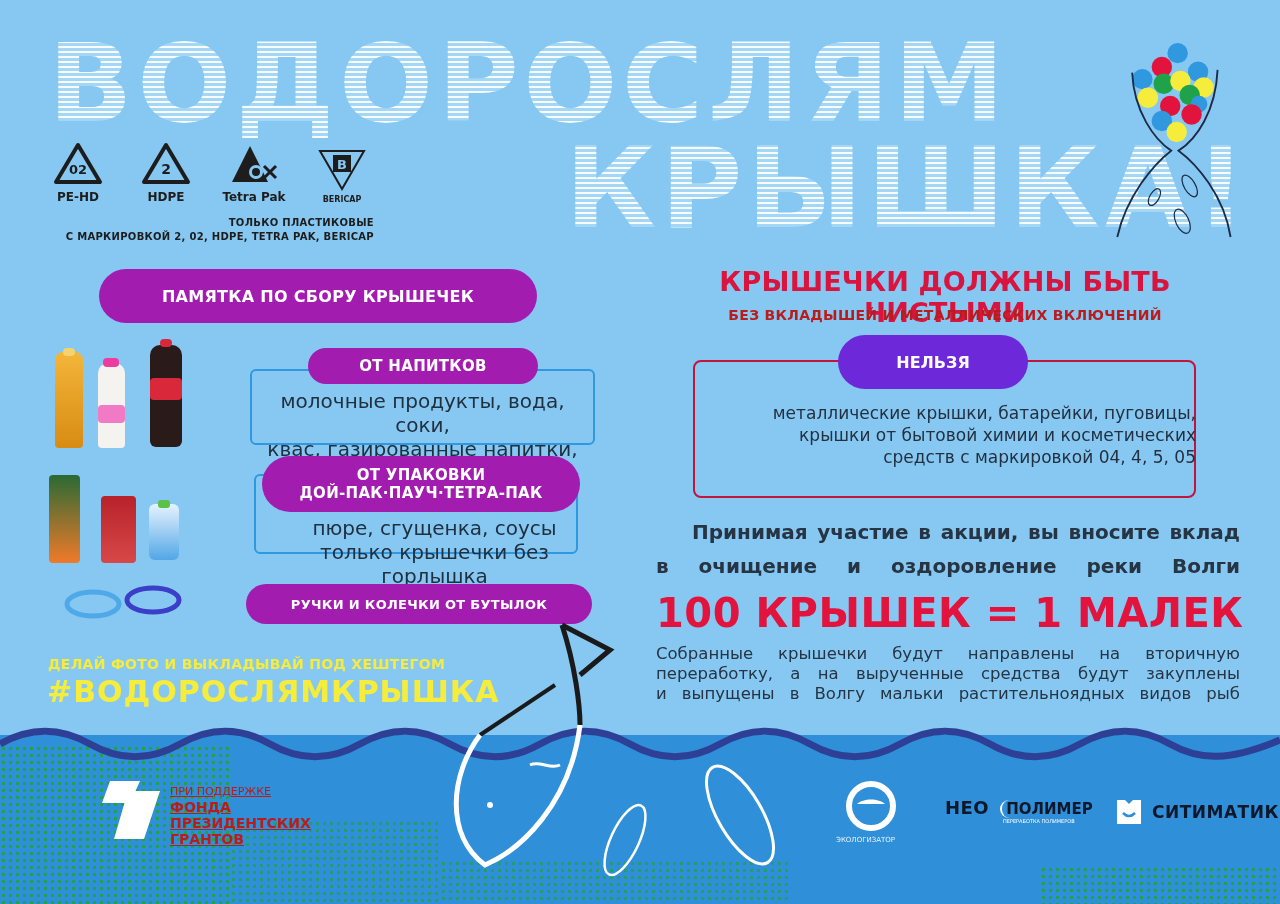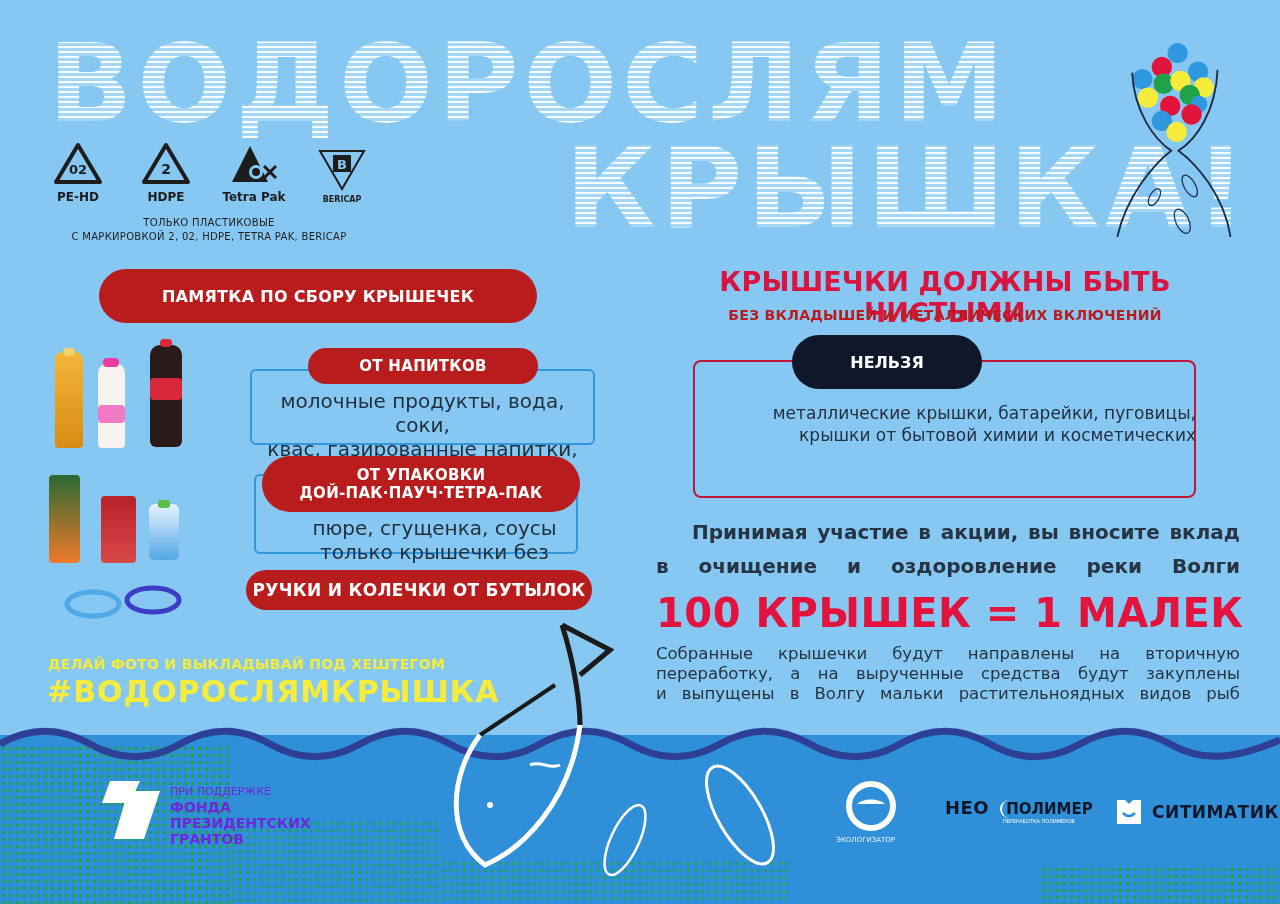--- a/index.html
+++ b/index.html
@@ -29,26 +29,26 @@
   }
   .title-1 { left: 48px; top: 30px; font-size: 108px; transform: scaleX(1.03); transform-origin: left top; }
   .title-2 { left: 565px; top: 132px; font-size: 112px; }
 
   
   .symbols { left: 44px; top: 142px; width: 330px; }
   .sym-row { display: flex; gap: 32px; align-items: flex-end; padding-left: 6px; }
   .sym { display: flex; flex-direction: column; align-items: center; width: 56px; }
   .sym svg { width: 52px; height: 46px; }
   .sym-label { font-size: 12px; font-weight: 700; color: #1d1d1d; margin-top: 2px; white-space: nowrap; }
-  .sym-note { text-align: center; font-size: 10px; font-weight: 400; color: #1d1d1d; margin-top: 12px; line-height: 1.4; letter-spacing: 0.3px; }
+  .sym-note { text-align: right; font-size: 10px; font-weight: 700; color: #1d1d1d; margin-top: 12px; line-height: 1.4; letter-spacing: 0.3px; }
 
   
   .pill {
     position: absolute;
-    background: #b91c1c;
+    background: #a21caf;
     color: #fff;
     font-weight: 700;
     text-align: center;
     border-radius: 30px;
     display: flex; align-items: center; justify-content: center;
     letter-spacing: 0.3px;
   }
   .pill-main { left: 99px; top: 269px; width: 438px; height: 54px; font-size: 16px; }
 
   .card {
@@ -57,30 +57,30 @@
     border-radius: 6px;
     text-align: center;
     font-size: 20px;
     line-height: 1.2;
     color: #20303f;
   }
   .card-drinks { left: 250px; top: 369px; width: 345px; height: 76px; padding-top: 18px; }
   .pill-drinks { left: 308px; top: 348px; width: 230px; height: 36px; font-size: 15px; }
   .card-pack { left: 254px; top: 474px; width: 324px; height: 80px; padding-top: 40px; padding-left: 37px; }
   .pill-pack { left: 262px; top: 456px; width: 318px; height: 56px; font-size: 15px; line-height: 1.2; flex-direction: column; }
-  .pill-rings { left: 246px; top: 570px; width: 346px; height: 40px; font-size: 17px; }
+  .pill-rings { left: 246px; top: 584px; width: 346px; height: 40px; font-size: 13px; }
 
   
   .prod { position: absolute; border-radius: 4px; }
 
   
   .clean-title { left: 650px; top: 266px; width: 590px; text-align: center; color: #d9143f; font-size: 27px; font-weight: 900; letter-spacing: 0.2px; }
   .clean-sub { left: 650px; top: 307px; width: 590px; text-align: center; color: #b91c1c; font-size: 14px; font-weight: 900; letter-spacing: 0.3px; }
   .forbid-box { left: 693px; top: 360px; width: 503px; height: 138px; border: 2px solid #c2143c; border-radius: 8px; }
-  .forbid-pill { left: 792px; top: 335px; width: 190px; height: 54px; background: #0f172a; color: #fff; border-radius: 30px; font-weight: 700; font-size: 16px; display: flex; align-items: center; justify-content: center; }
+  .forbid-pill { left: 838px; top: 335px; width: 190px; height: 54px; background: #6d28d9; color: #fff; border-radius: 30px; font-weight: 700; font-size: 16px; display: flex; align-items: center; justify-content: center; }
   .forbid-text { left: 693px; top: 402px; width: 503px; text-align: right; font-size: 17px; line-height: 1.3; color: #233040; }
 
   .promo { left: 656px; top: 515px; width: 584px; font-size: 20px; font-weight: 700; line-height: 1.7; color: #263443; }
   .promo .l1 { text-align-last: justify; text-align: justify; margin-left: 36px; }
   .promo .l2 { text-align-last: justify; text-align: justify; word-spacing: 8px; }
   .formula { left: 656px; top: 590px; width: 584px; color: #e2143d; font-size: 40px; font-weight: 900; text-align: center; letter-spacing: 0.5px; white-space: nowrap; }
   .desc { left: 656px; top: 644px; width: 584px; font-size: 16.5px; line-height: 1.2; color: #263443; }
   .desc div { text-align: justify; text-align-last: justify; }
 
   
@@ -89,21 +89,21 @@
 
   
   .water { left: 0; top: 735px; width: 1280px; height: 169px; background: #2f8fd8; }
   .green-dots {
     position: absolute;
     background-image: radial-gradient(circle, #20a24a 1.5px, transparent 2px);
     background-size: 7px 7px;
   }
 
   
-  .fund-text { left: 170px; top: 786px; color: #6d28d9; line-height: 1.15; }
+  .fund-text { left: 170px; top: 786px; color: #b91c1c; line-height: 1.15; text-decoration: underline; }
   .fund-text .small { font-size: 11px; font-weight: 400; }
   .fund-text .big { font-size: 14px; font-weight: 700; }
   .logo-text { color: #0f172a; font-weight: 700; }
   .eco-label { left: 836px; top: 836px; font-size: 7px; color: #e8f4ff; }
 </style>
 </head>
 <body>
 
 <div class="big-title title-1">ВОДОРОСЛЯМ</div>
 <div class="big-title title-2">КРЫШКА!</div>
@@ -215,20 +215,21 @@
 
 <div class="pill pill-rings">РУЧКИ И КОЛЕЧКИ ОТ БУТЫЛОК</div>
 
 <div class="abs clean-title">КРЫШЕЧКИ ДОЛЖНЫ БЫТЬ ЧИСТЫМИ</div>
 <div class="abs clean-sub">БЕЗ ВКЛАДЫШЕЙ И МЕТАЛЛИЧЕСКИХ ВКЛЮЧЕНИЙ</div>
 <div class="abs forbid-box"></div>
 <div class="abs forbid-pill">НЕЛЬЗЯ</div>
 <div class="abs forbid-text">
   <div>металлические крышки, батарейки, пуговицы,</div>
   <div>крышки от бытовой химии и косметических</div>
+  <div>средств с маркировкой 04, 4, 5, 05</div>
 </div>
 
 <div class="abs promo">
   <div class="l1">Принимая участие в акции, вы вносите вклад</div>
   <div class="l2">в очищение и оздоровление реки Волги</div>
 </div>
 <div class="abs formula">100 КРЫШЕК = 1 МАЛЕК</div>
 <div class="abs desc">
   <div>Собранные крышечки будут направлены на вторичную</div>
   <div>переработку, а на вырученные средства будут закуплены</div>

